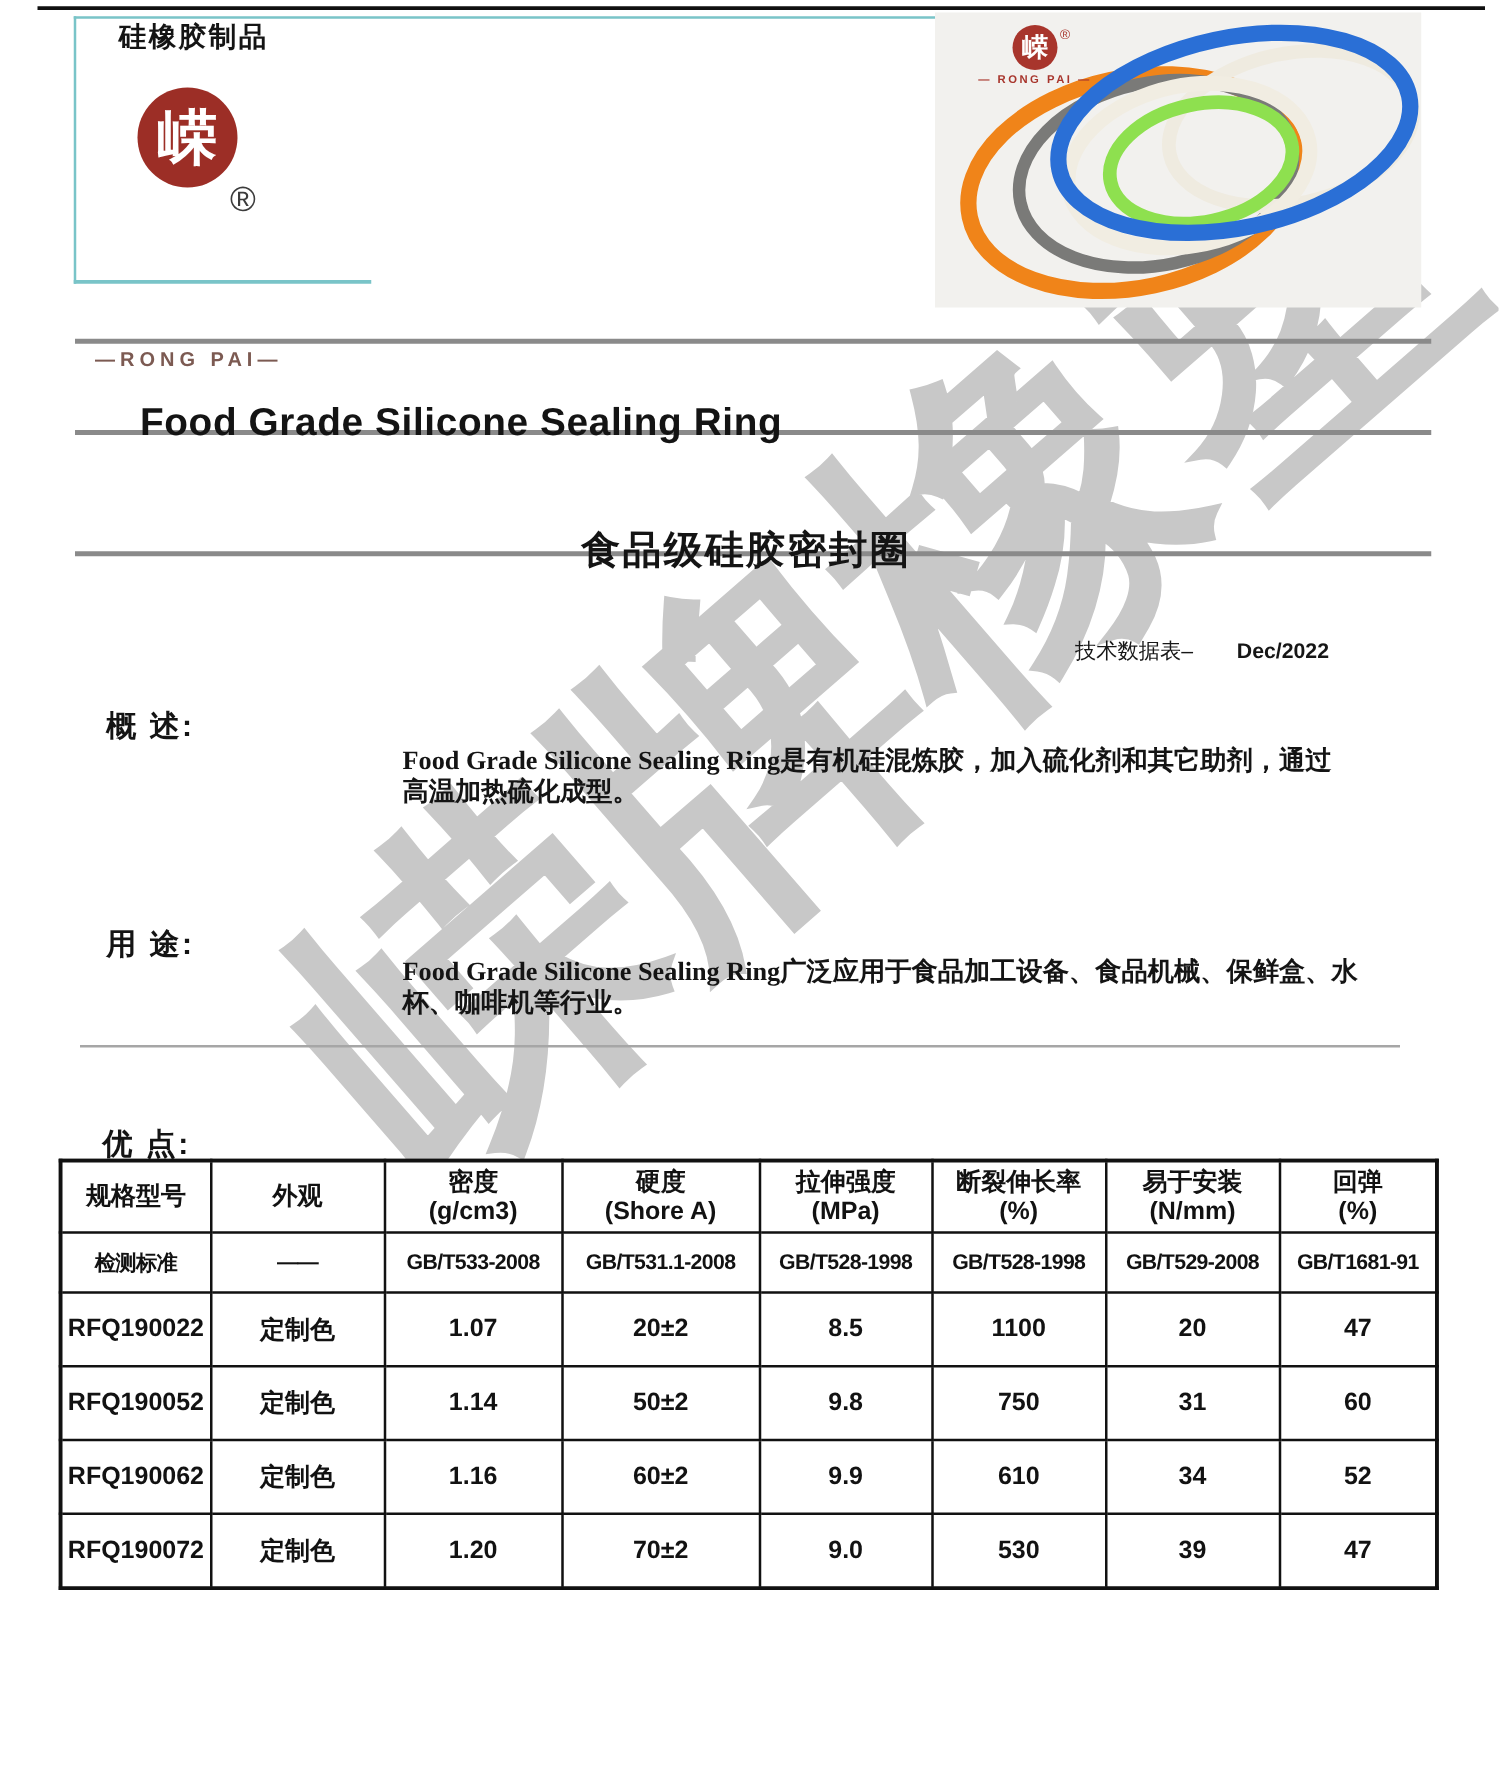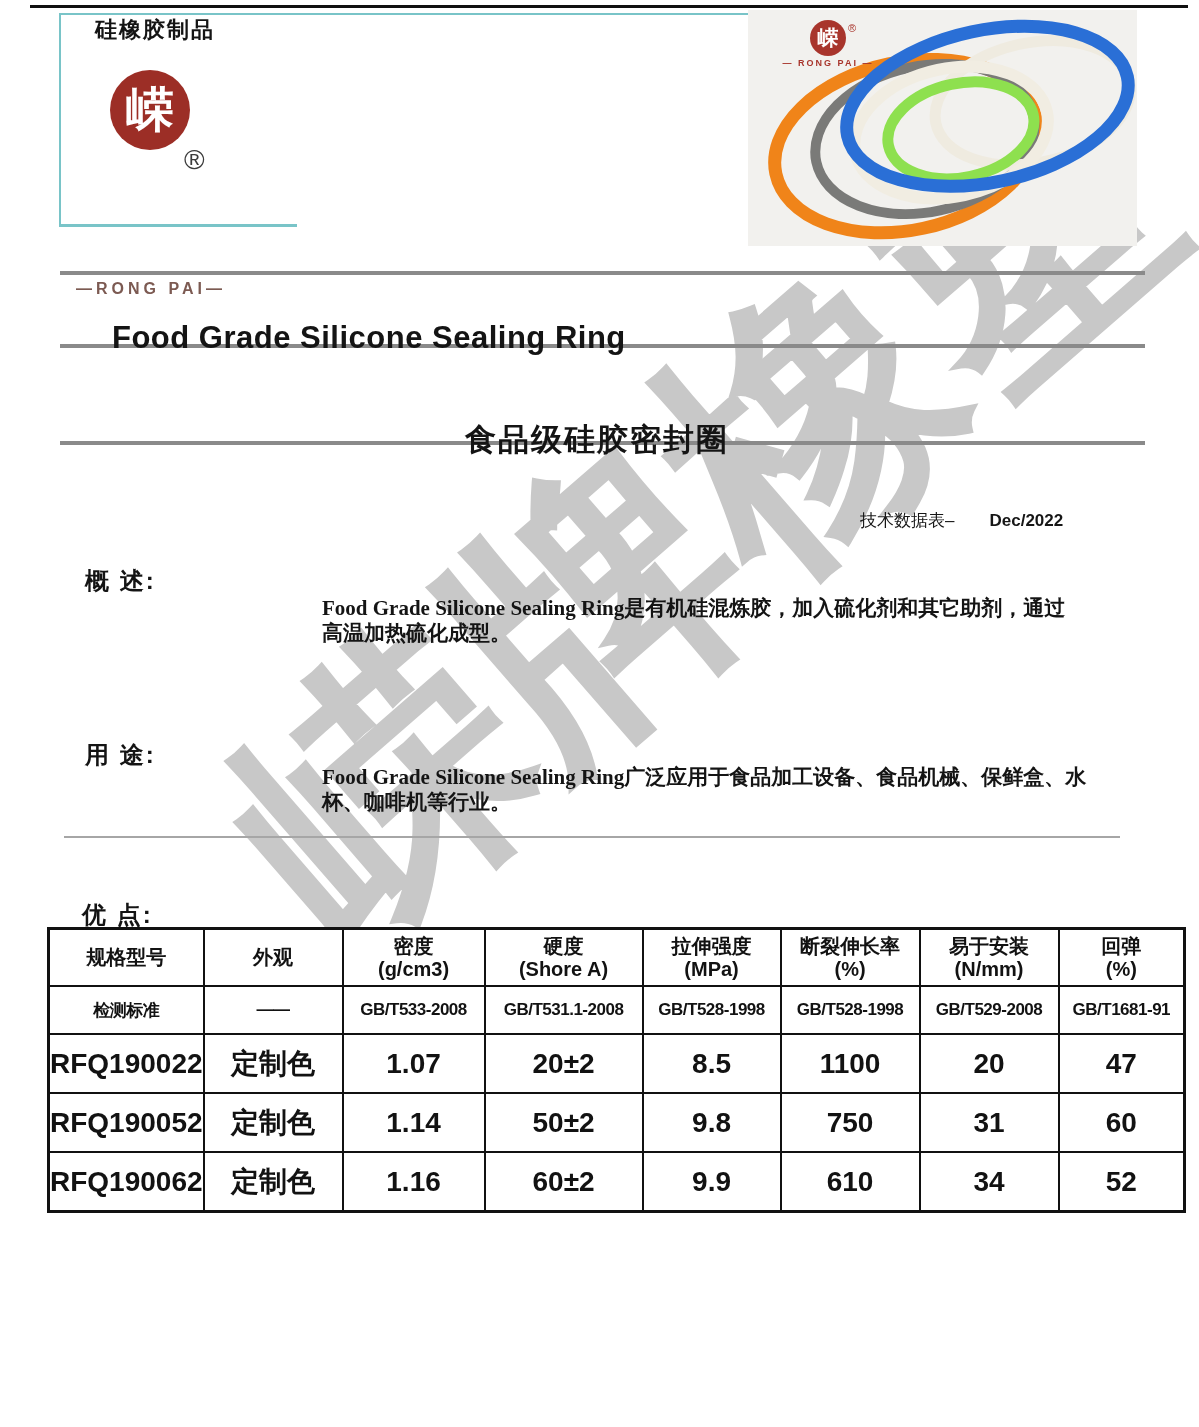--- a/index.html
+++ b/index.html
@@ -43,21 +43,21 @@
   .adv-num{width:34px;flex:none;}
   
   .watermark{left:280px;top:740px;width:1500px;font-size:280px;line-height:280px;font-weight:bold;
              color:#c8c8c8;transform:rotate(-41deg);transform-origin:0 50%;z-index:0;white-space:nowrap;}
   table.props{left:47px;top:927px;position:absolute;border-collapse:collapse;background:#404040;
               table-layout:fixed;z-index:1;border:3px solid #111;}
   table.props td{border:2px solid #111;text-align:center;vertical-align:middle;padding:0;
                  font-weight:bold;font-size:20px;color:#121212;background:#fff;}
   tr.hdr td{height:55px;font-size:20px;line-height:23px;}
   tr.std td{height:46px;font-size:17px;letter-spacing:-0.5px;}
-  tr.data td{height:57px;font-size:28px;}
+  tr.data td{height:57px;font-size:20px;}
 </style>
 </head>
 <body>
 
 <div class="page">
 
   <div class="abs watermark">嵘牌橡塑</div>
 
   <div class="abs top-rule"></div>
   <div class="abs teal teal-top"></div>
@@ -209,16 +209,26 @@
         <tr class="data">
           <td>RFQ190062</td>
           <td>定制色</td>
           <td>1.16</td>
           <td>60±2</td>
           <td>9.9</td>
           <td>610</td>
           <td>34</td>
           <td>52</td>
         </tr>
+        <tr class="data">
+          <td>RFQ190072</td>
+          <td>定制色</td>
+          <td>1.20</td>
+          <td>70±2</td>
+          <td>9.0</td>
+          <td>530</td>
+          <td>39</td>
+          <td>47</td>
+        </tr>
       </tbody>
   </table>
 
 </div>
 
 </body></html>

